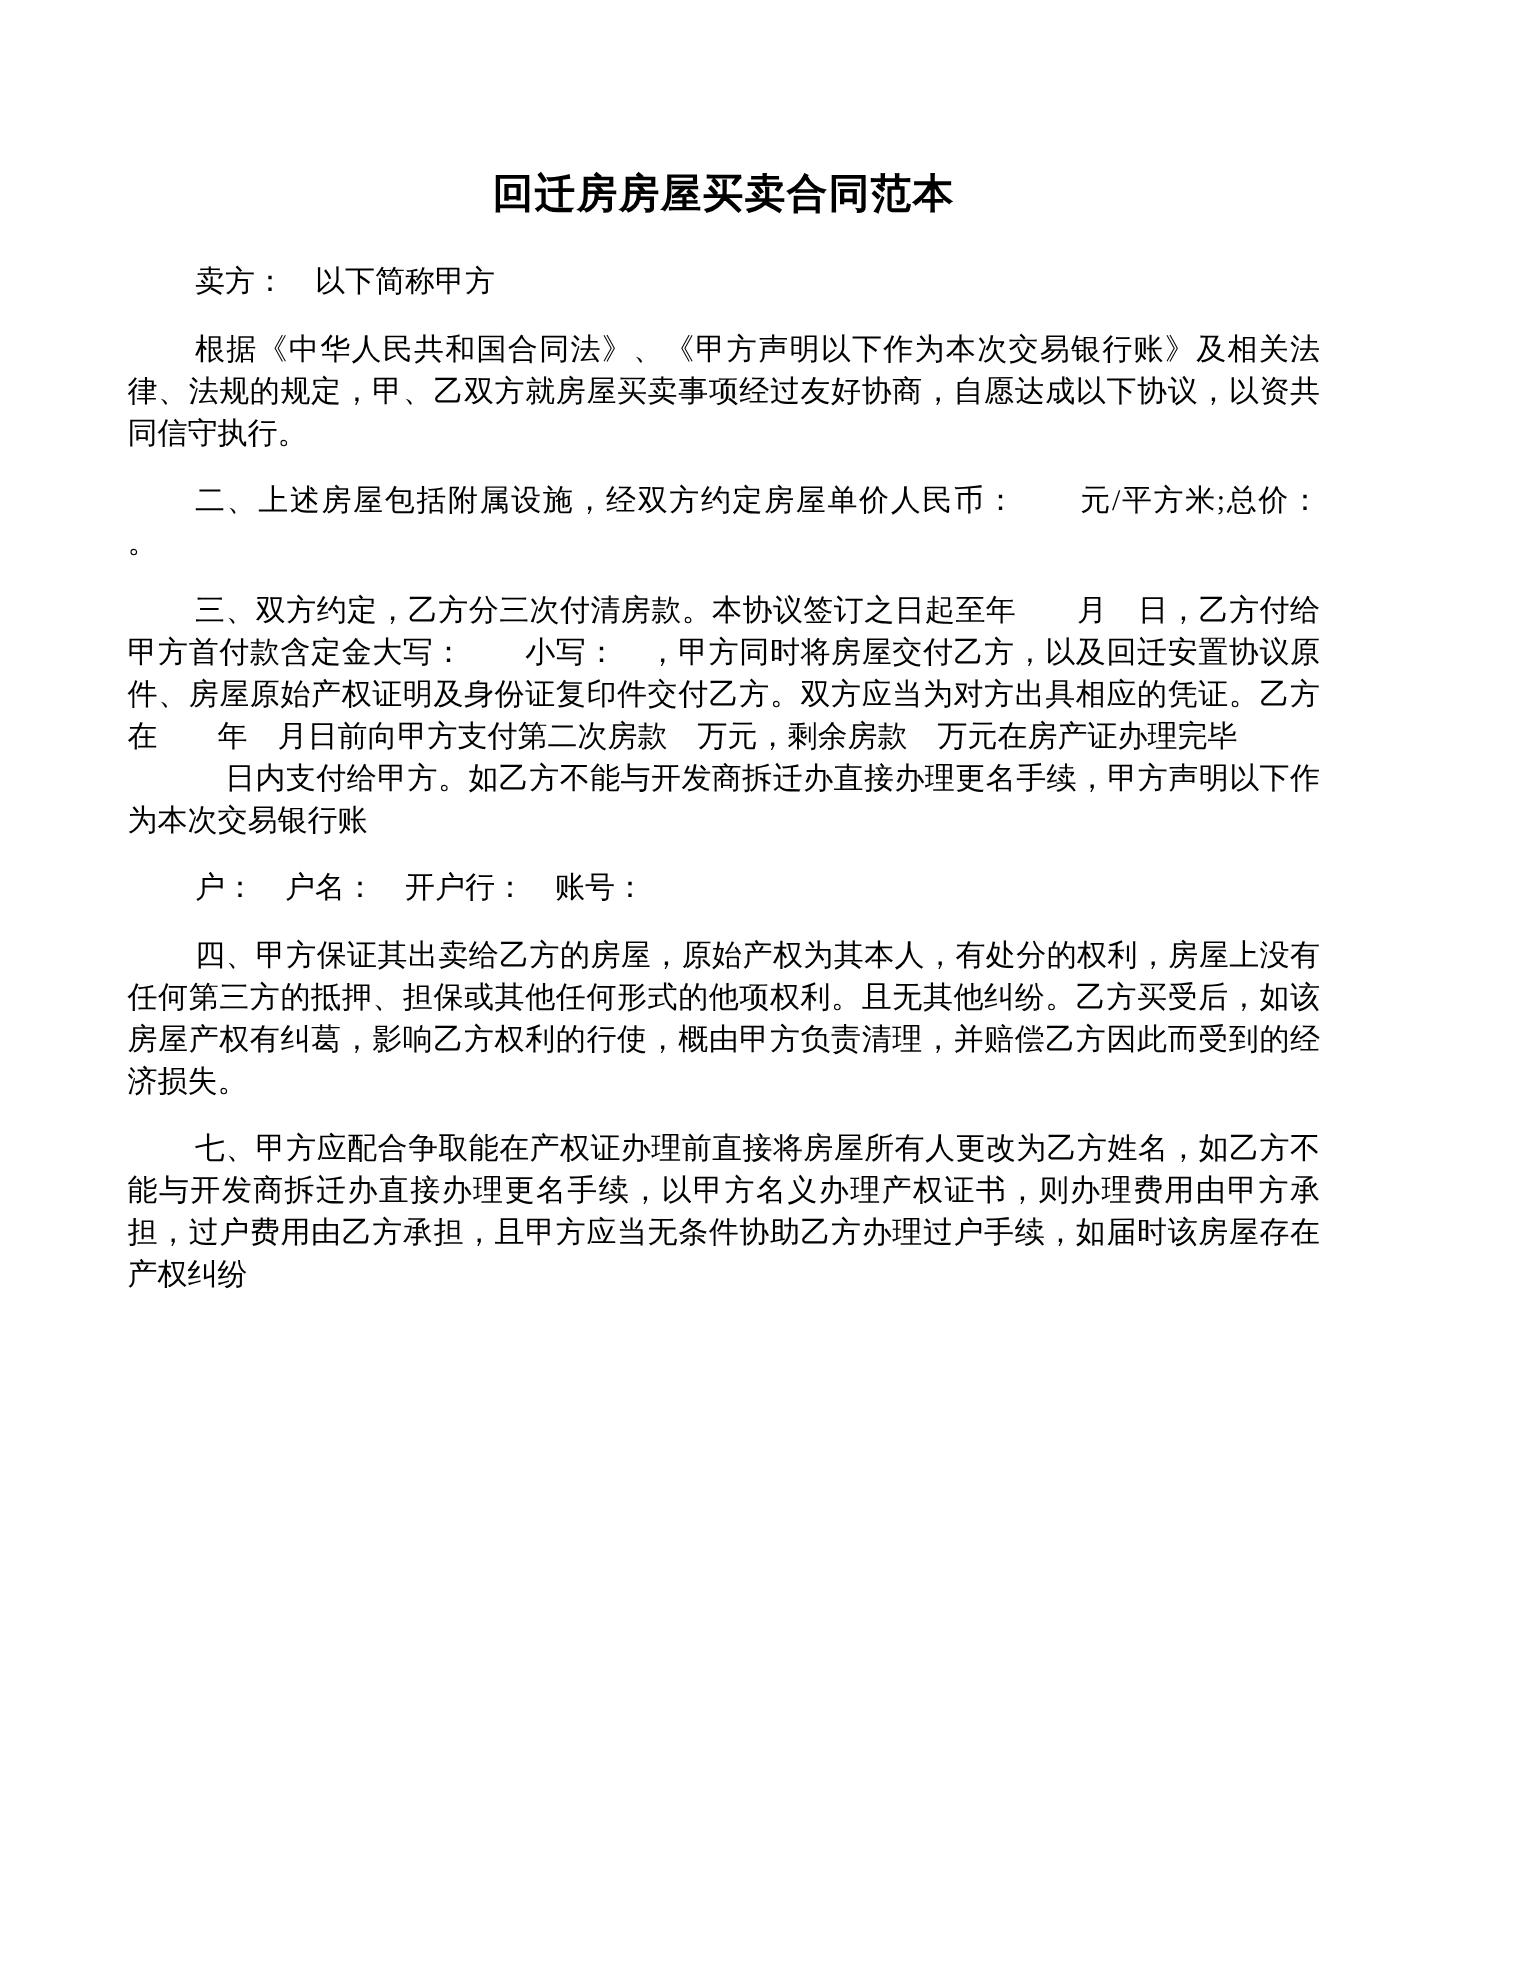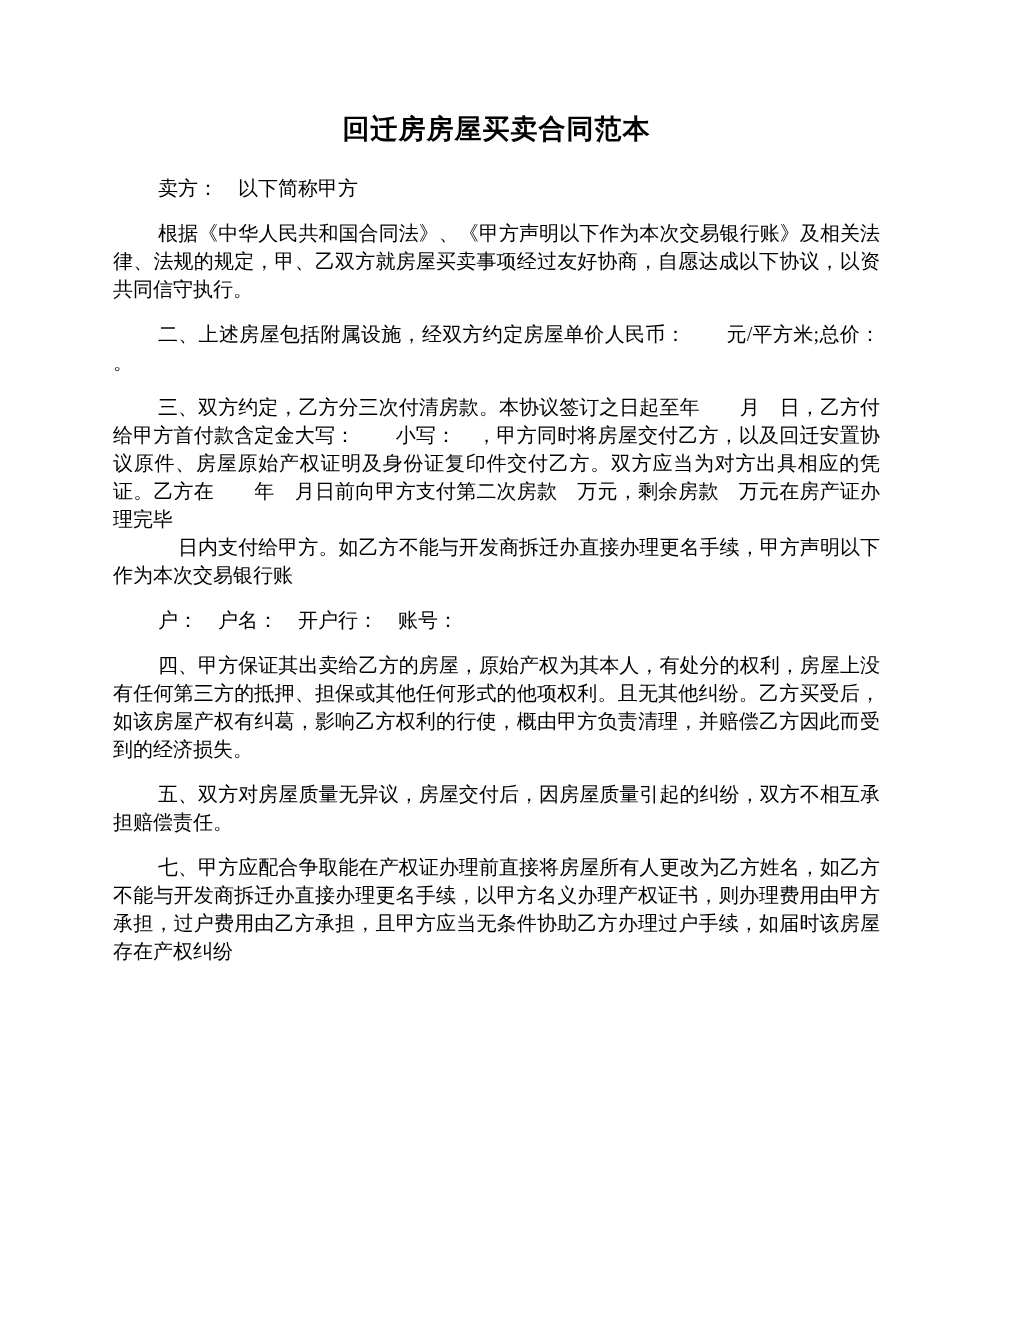--- a/index.html
+++ b/index.html
@@ -7,21 +7,21 @@
     padding: 0;
     background: #ffffff;
   }
   .page {
     position: relative;
     width: 1020px;
     height: 1320px;
     margin: 0 auto;
     background: #ffffff;
     box-sizing: border-box;
-    padding: 110px 140px 0 113px;
+    padding: 110px 140px 0 85px;
     overflow: hidden;
     font-family: "Liberation Serif", "DejaVu Serif", serif;
     color: #000000;
   }
   .doc-title {
     margin: 0 0 26px 0;
     font-size: 27px;
     font-weight: bold;
     line-height: 38px;
     text-align: center;
@@ -58,18 +58,17 @@
   <p class="para">二、上述房屋包括附属设施，经双方约定房屋单价人民币：　　元/平方米;总价：　　。</p>
 
   <p class="para no-bottom-gap">三、双方约定，乙方分三次付清房款。本协议签订之日起至年　　月　日，乙方付给甲方首付款含定金大写：　　小写：　，甲方同时将房屋交付乙方，以及回迁安置协议原件、房屋原始产权证明及身份证复印件交付乙方。双方应当为对方出具相应的凭证。乙方在　　年　月日前向甲方支付第二次房款　万元，剩余房款　万元在房产证办理完毕</p>
 
   <p class="para hanging-continuation">日内支付给甲方。如乙方不能与开发商拆迁办直接办理更名手续，甲方声明以下作为本次交易银行账</p>
 
   <p class="para">户：　户名：　开户行：　账号：</p>
 
   <p class="para">四、甲方保证其出卖给乙方的房屋，原始产权为其本人，有处分的权利，房屋上没有任何第三方的抵押、担保或其他任何形式的他项权利。且无其他纠纷。乙方买受后，如该房屋产权有纠葛，影响乙方权利的行使，概由甲方负责清理，并赔偿乙方因此而受到的经济损失。</p>
 
-  <p class="para">五、双方对房屋质量无异议，房屋交付后，因房屋质量引起的纠纷，双方不相互承担赔偿责任。</p>
 
 
   <p class="para">七、甲方应配合争取能在产权证办理前直接将房屋所有人更改为乙方姓名，如乙方不能与开发商拆迁办直接办理更名手续，以甲方名义办理产权证书，则办理费用由甲方承担，过户费用由乙方承担，且甲方应当无条件协助乙方办理过户手续，如届时该房屋存在产权纠纷</p>
 
 </div>
 
 </body></html>

